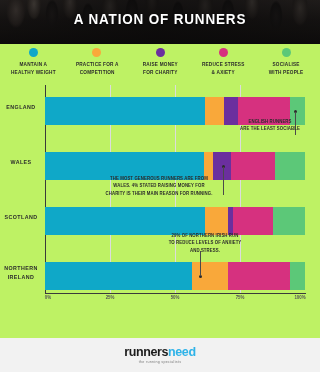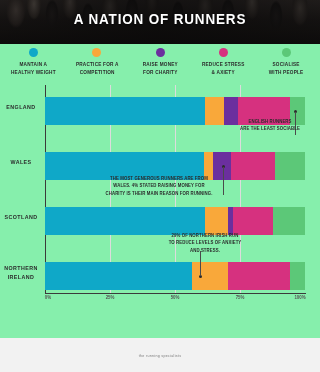--- a/index.html
+++ b/index.html
@@ -2,21 +2,21 @@
 <html><head>
 <meta charset="utf-8">
 <style>
   * { box-sizing: border-box; margin: 0; padding: 0; }
   html, body {
     width: 320px; height: 372px;
     font-family: "Liberation Sans", sans-serif;
     background: #f0f0f0;
     overflow: hidden;
   }
-  #page { position: relative; width: 320px; height: 372px; background: #86efac; }
+  #page { position: relative; width: 320px; height: 372px; background: #bef264; }
 
   
   .hero {
     position: relative; height: 44px; width: 320px;
     background: #1a1a1c;
     overflow: hidden;
   }
   .hero-photo {
     position: absolute; inset: 0;
     background:
@@ -258,16 +258,17 @@
     <div class="ticks">
       <div class="tick" style="left:3px">0%</div>
       <div class="tick" style="left:65px">25%</div>
       <div class="tick" style="left:130px">50%</div>
       <div class="tick" style="left:195px">75%</div>
       <div class="tick" style="left:255px">100%</div>
     </div>
   </div>
 
   <div class="footer">
+    <div class="logo"><span class="a">runners</span><span class="b">need</span></div>
     <div class="tagline">the running specialists</div>
   </div>
 
 </div>
 
 </body></html>

